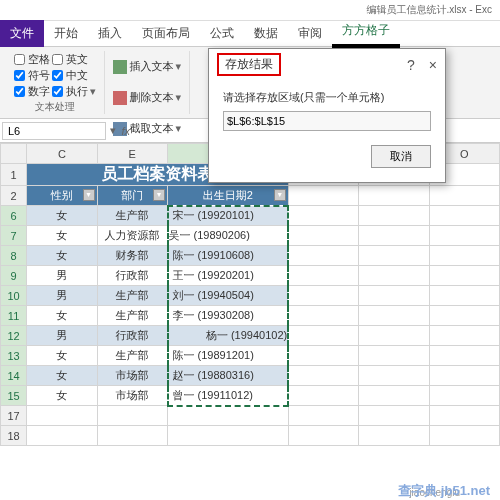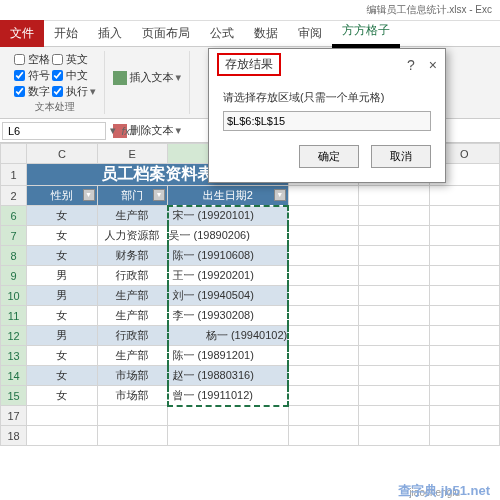--- a/index.html
+++ b/index.html
@@ -1,27 +1,27 @@
 <!DOCTYPE html>
 <html><head>
 <meta charset="utf-8">
 <style>
 *{box-sizing:border-box;margin:0;padding:0;font-family:"Microsoft YaHei",SimSun,sans-serif}
 body{background:#fff;font-size:11px;color:#333;overflow:hidden;width:500px;height:500px;position:relative}
 .titlebar{background:#fff;padding:3px 8px;text-align:right;font-size:10px;color:#666;border-bottom:1px solid #ddd}
 .ribbon-tabs{display:flex;align-items:center;background:#fff;border-bottom:1px solid #ccc;height:26px}
 .tab{padding:5px 10px;font-size:12px;color:#444;cursor:pointer}
-.tab.file{background:#b91c1c;color:#fff}
+.tab.file{background:#4c1d95;color:#fff}
 .tab.active{color:#217346;border-bottom:7px solid #000000}
 .ribbon{display:flex;background:#f3f3f3;border-bottom:1px solid #ccc;padding:4px 6px;height:72px}
 .group{border-right:1px solid #ddd;padding:0 8px;display:flex;flex-direction:column;justify-content:flex-start}
 .chk{display:flex;align-items:center;margin:1px 0;font-size:11px}
 .chk input{margin-right:3px;width:11px;height:11px}
 .group-label{text-align:center;font-size:10px;color:#666;margin-top:auto}
-.btn-row{display:flex;align-items:center;margin:19px 0;font-size:11px}
+.btn-row{display:flex;align-items:center;margin:8px 0;font-size:11px}
 .btn-row .ic{width:14px;height:14px;margin-right:3px;display:inline-block}
 .dd{color:#666;margin-left:2px}
 .namebox-row{display:flex;align-items:center;border-bottom:1px solid #ccc;height:24px}
 .namebox{width:104px;border:1px solid #ccc;padding:2px 5px;font-size:11px;background:#fff;margin:2px}
 .fx{padding:0 6px;color:#666;font-style:italic}
 .grid-wrap{position:relative}
 table{border-collapse:collapse;width:100%}
 th,td{border:1px solid #d4d4d4;font-size:11px;height:20px;padding:0;text-align:center}
 .col-hdr{background:#f0f0f0;color:#444;font-weight:normal;width:70px}
 .row-hdr{background:#f0f0f0;color:#444;width:26px;text-align:center}
@@ -270,20 +270,19 @@
     <span class="dlg-title-txt">存放结果</span>
     <span class="dlg-icons">
       <span>?</span>
       <span>×</span>
     </span>
   </div>
   <div class="dlg-body">
     <div>请选择存放区域(只需一个单元格)</div>
     <input class="dlg-input" value="$L$6:$L$15" style="">
     <div class="dlg-btns">
-      <button class="dlg-btn">确定</button>
       <button class="dlg-btn">取消</button>
     </div>
   </div>
 </div>
 
 <div class="watermark">查字典 jb51.net</div>
 <div class="watermark2">jiaochenglu</div>
 
 </body></html>

